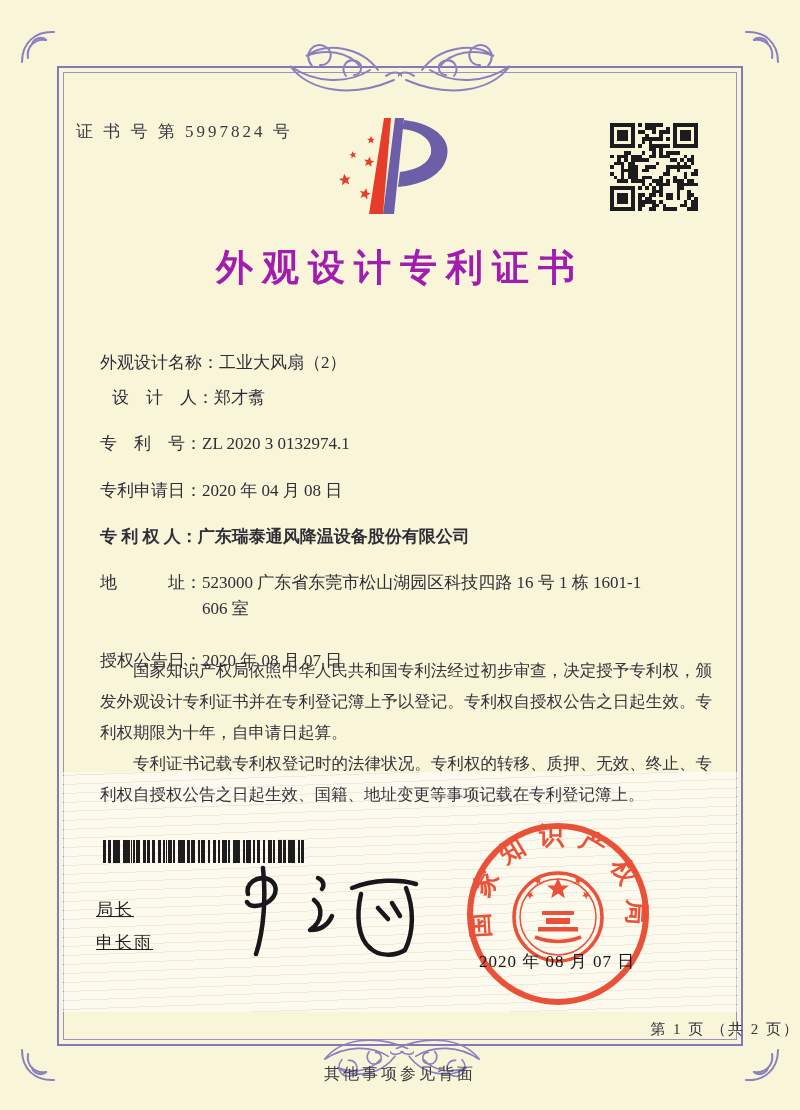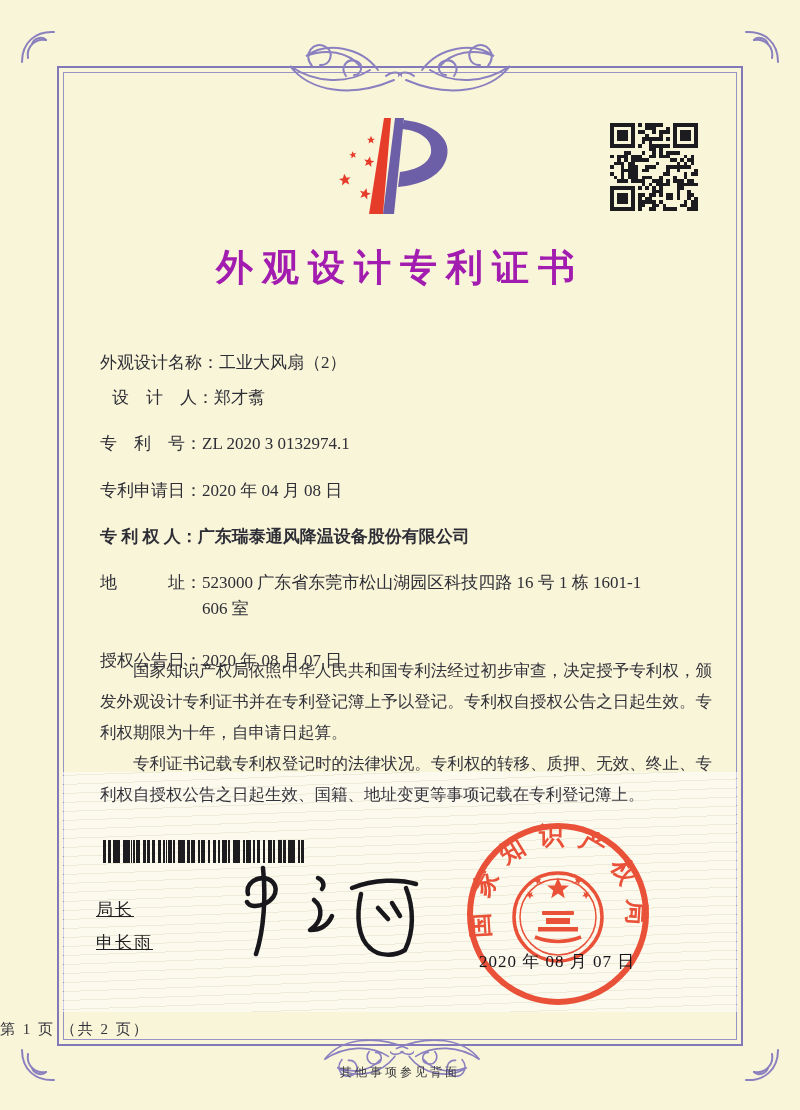--- a/index.html
+++ b/index.html
@@ -74,25 +74,25 @@
     line-height:33px; letter-spacing:2px; color:#222;text-decoration:underline;
   }
   .signature{ position:absolute; left:218px; top:858px; width:205px; height:110px; }
   .seal{ position:absolute; left:463px; top:819px; width:190px; height:190px; opacity:.93; }
   .seal-date{
     position:absolute; left:479px; top:950px; font-size:17px;
     letter-spacing:1px; color:#15151a; z-index:5;
   }
   .page-indicator{
     position:absolute; left:0; top:1020px; width:100%;
-    text-align:left; font-size:15px; color:#33333b; letter-spacing:2px;
+    text-align:right; font-size:15px; color:#33333b; letter-spacing:2px;
   }
   .footer-note{
     position:absolute; left:0; top:1064px; width:100%;
-    text-align:center; font-size:12px; color:#3a3a40; letter-spacing:3px;
+    text-align:center; font-size:16px; color:#3a3a40; letter-spacing:3px;
   }
 </style>
 </head>
 <body>
 
 <div class="page">
 
   <svg width="0" height="0" style="position:absolute">
     <defs>
       <path id="star" d="M0,-10 L2.9,-3.1 L9.5,-3.1 L4.2,1.2 L5.9,8.1 L0,4 L-5.9,8.1 L-4.2,1.2 L-9.5,-3.1 L-2.9,-3.1 Z"></path>
@@ -151,20 +151,21 @@
       </svg>
   </div>
   <div class="ornament" style="left:740px; top:1044px; transform:scale(-1,-1);">
     <svg width="40" height="40">
         <use href="#corner-curl"></use>
       </svg>
   </div>
 
   <div class="guilloche"></div>
 
+  <div class="cert-no">证 书 号 第 5997824 号</div>
 
   <div class="logo">
     <svg viewBox="0 0 132 112" width="132" height="112">
       <polygon points="51,8 58,8 50,104 36,104" fill="#e63c2a"></polygon>
       <polygon points="62,8 71,8 61,104 50,104" fill="#6c5fa7"></polygon>
       <path d="M71 10 C104 14 120 31 113 50 C107 67 87 75 65 77 L67 62 C84 60 96 53 98 43 C100 30 88 21 69 19 Z" fill="#6c5fa7"></path>
       <use href="#star" transform="translate(38,30) scale(.42)" fill="#e63c2a"></use>
       <use href="#star" transform="translate(20,45) scale(.38) rotate(-12)" fill="#e63c2a"></use>
       <use href="#star" transform="translate(36,52) scale(.55) rotate(10)" fill="#e63c2a"></use>
       <use href="#star" transform="translate(12,70) scale(.62) rotate(-8)" fill="#e63c2a"></use>

